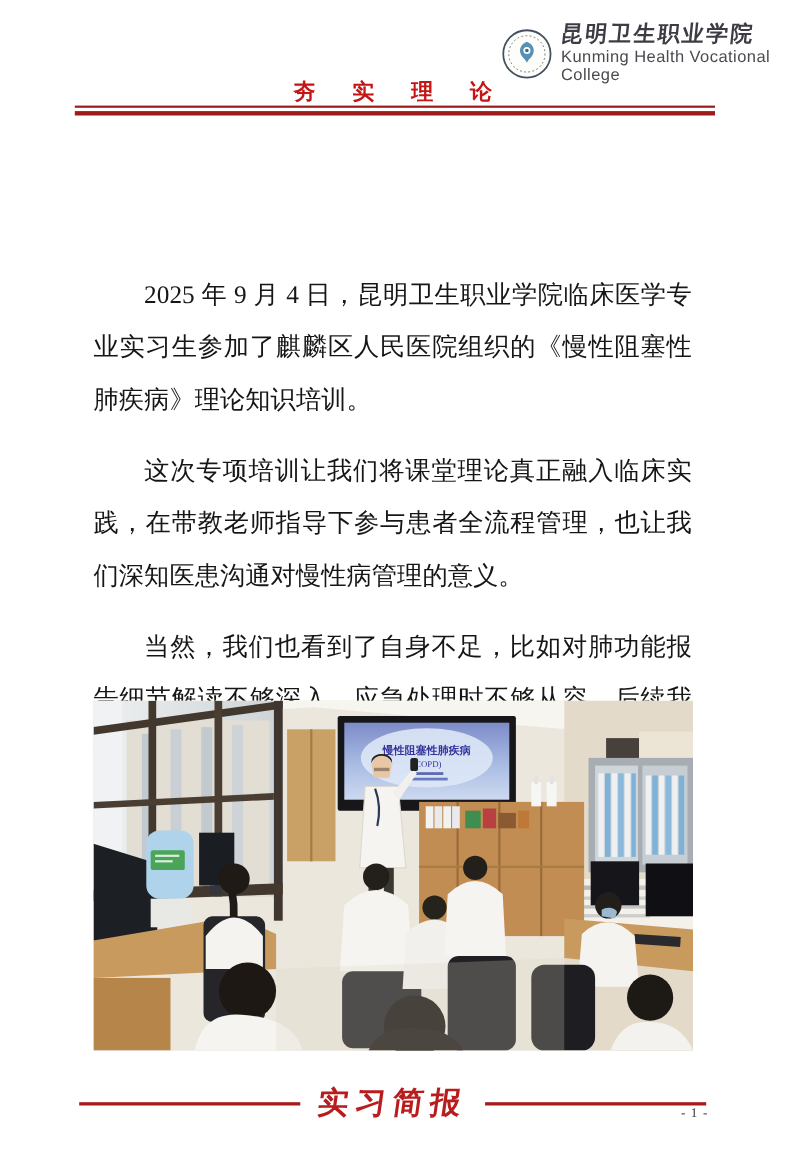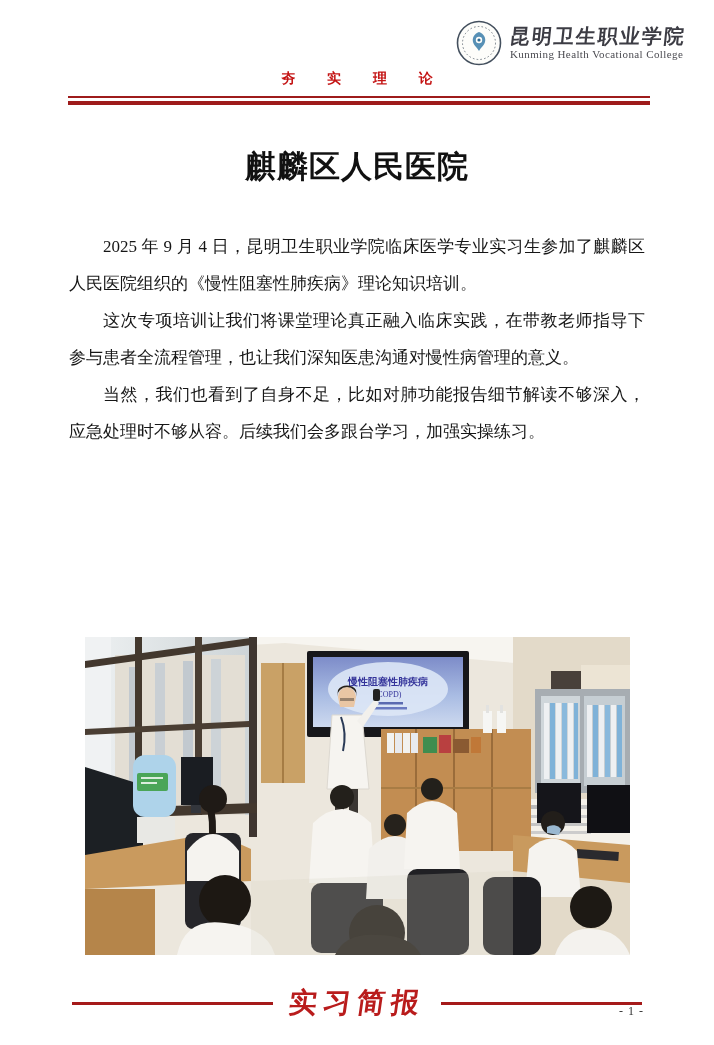--- a/index.html
+++ b/index.html
@@ -17,47 +17,47 @@
     display:flex;align-items:center;gap:8px;
   }
   .seal{width:46px;height:46px;flex:0 0 auto;}
   .logo-text{display:flex;flex-direction:column;line-height:1.15;}
   .logo-zh{
     font-size:20px;font-weight:bold;color:#3c3c44;
     letter-spacing:2px;transform:skewX(-6deg);
     font-family:"Liberation Serif",serif;
   }
   .logo-en{
-    font-size:11px;color:#4a4a50;letter-spacing:0.4px;
-    font-family:Liberation Serif, serif;
+    font-size:15px;color:#4a4a50;letter-spacing:0.4px;
+    font-family:Liberation Sans, sans-serif;
   }
   .section-label{
     position:absolute;top:70px;left:0;width:100%;
     text-align:center;
-    font-size:14px;font-weight:bold;color:#c41414;
+    font-size:20px;font-weight:bold;color:#c41414;
     letter-spacing:14px;text-indent:14px;
     font-family:"Liberation Sans",sans-serif;
   }
   .rule-wrap{position:absolute;top:96px;left:68px;right:64px;}
   .rule-thin{height:2px;background:#9e1b1b;}
   .rule-thick{height:4px;background:#9e1b1b;margin-top:3px;}
 
   
   .title{
     position:absolute;top:146px;left:0;width:100%;
     text-align:center;font-weight:bold;
     font-size:31px;line-height:42px;letter-spacing:1px;
     color:#111;
   }
   .body-text{
     position:absolute;top:228px;left:69px;width:576px;
   }
   .body-text p{
-    margin:0;text-indent:2em;text-align:justify;
-    font-size:17px;line-height:37px;
+    margin:16px;text-indent:2em;text-align:justify;
+    font-size:23px;line-height:48px;
     color:#161616;
   }
 
   
   .photo{
     position:absolute;top:637px;left:85px;
     width:545px;height:318px;display:block;
     background:#e9e4da;
   }
 
@@ -96,21 +96,20 @@
 </div>
 
 <div class="section-label">夯 实 理 论</div>
 
 <div class="rule-wrap">
   <div class="rule-thin"></div>
   <div class="rule-thick"></div>
 </div>
 
 <div class="title">
-  <div>麒麟区人民医院</div>
 </div>
 
 <div class="body-text">
   <p>2025 年 9 月 4 日，昆明卫生职业学院临床医学专业实习生参加了麒麟区人民医院组织的《慢性阻塞性肺疾病》理论知识培训。</p>
   <p>这次专项培训让我们将课堂理论真正融入临床实践，在带教老师指导下参与患者全流程管理，也让我们深知医患沟通对慢性病管理的意义。</p>
   <p>当然，我们也看到了自身不足，比如对肺功能报告细节解读不够深入，应急处理时不够从容。后续我们会多跟台学习，加强实操练习。</p>
 </div>
 
 <svg class="photo" viewBox="0 0 545 318">
   <defs>

